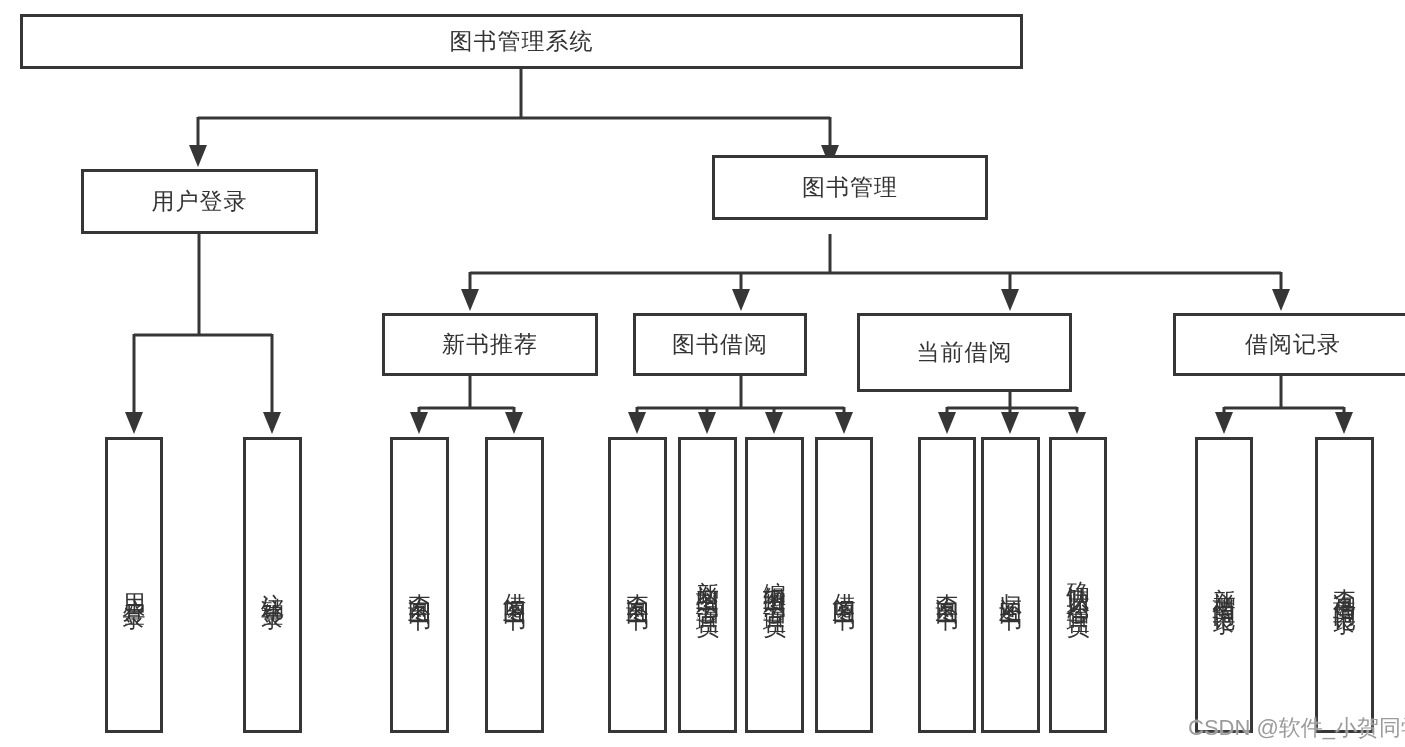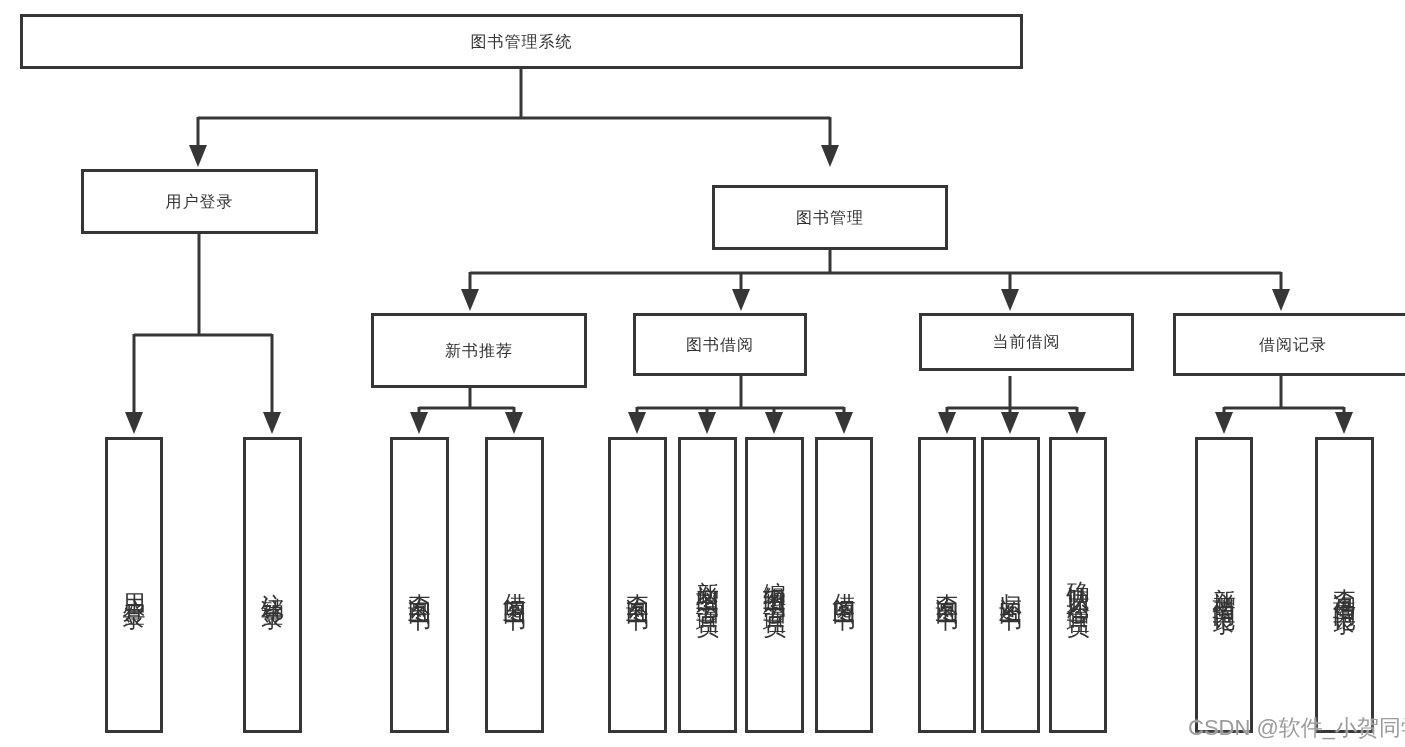--- a/index.html
+++ b/index.html
@@ -15,21 +15,21 @@
   #connectors polygon{fill:#363636;stroke:none;}
   .node{
     position:absolute;
     box-sizing:border-box;
     border:3px solid #363636;
     background:#ffffff;
     color:#333333;
     display:flex;
     align-items:center;
     justify-content:center;
-    font-size:16px;
+    font-size:23px;
     letter-spacing:1px;
     text-align:center;
     line-height:1;
   }
   .vleaf{
     writing-mode:vertical-rl;
     text-orientation:mixed;
     font-size:23px;
     letter-spacing:5px;
     padding:6px 0;
@@ -110,25 +110,25 @@
     <line x1="1224" y1="408" x2="1344" y2="408"></line>
     <line x1="1224" y1="407" x2="1224" y2="422"></line>
     <polygon points="1215,412 1233,412 1224,434"></polygon>
     <line x1="1344" y1="407" x2="1344" y2="422"></line>
     <polygon points="1335,412 1353,412 1344,434"></polygon>
   </svg>
 
   <div class="node" style="left:20px;top:14px;width:1003px;height:55px">图书管理系统</div>
 
   <div class="node" style="left:81px;top:169px;width:237px;height:65px">用户登录</div>
-  <div class="node" style="left:712px;top:185px;width:236px;height:65px">图书管理</div>
+  <div class="node" style="left:712px;top:155px;width:276px;height:65px">图书管理</div>
 
-  <div class="node" style="left:371px;top:313px;width:216px;height:75px">新书推荐</div>
+  <div class="node" style="left:382px;top:313px;width:216px;height:63px">新书推荐</div>
   <div class="node" style="left:633px;top:313px;width:174px;height:63px">图书借阅</div>
-  <div class="node" style="left:919px;top:313px;width:215px;height:58px">当前借阅</div>
+  <div class="node" style="left:857px;top:313px;width:215px;height:79px">当前借阅</div>
   <div class="node" style="left:1173px;top:313px;width:240px;height:63px">借阅记录</div>
 
   <div class="node vleaf" style="left:105px;top:437px;width:58px;height:296px">用户登录</div>
   <div class="node vleaf" style="left:243px;top:437px;width:59px;height:296px">注销登录</div>
 
   <div class="node vleaf" style="left:390px;top:437px;width:59px;height:296px">查询图书</div>
   <div class="node vleaf" style="left:485px;top:437px;width:59px;height:296px">借阅图书</div>
 
   <div class="node vleaf" style="left:608px;top:437px;width:59px;height:296px">查询图书</div>
   <div class="node vleaf" style="left:678px;top:437px;width:59px;height:296px">新增图书（管理员）</div>

